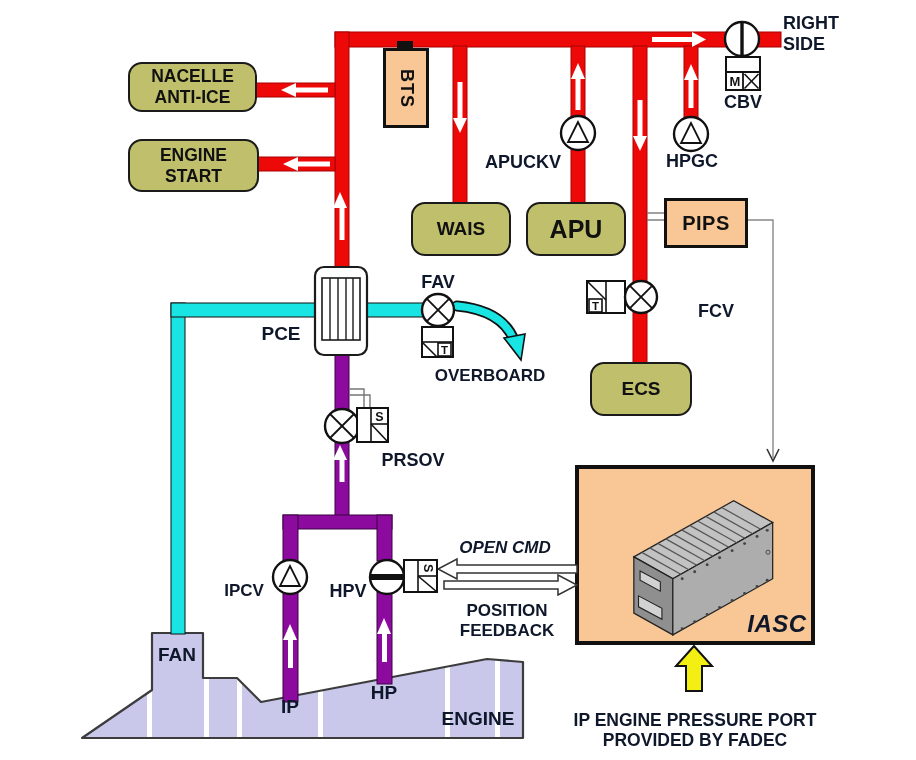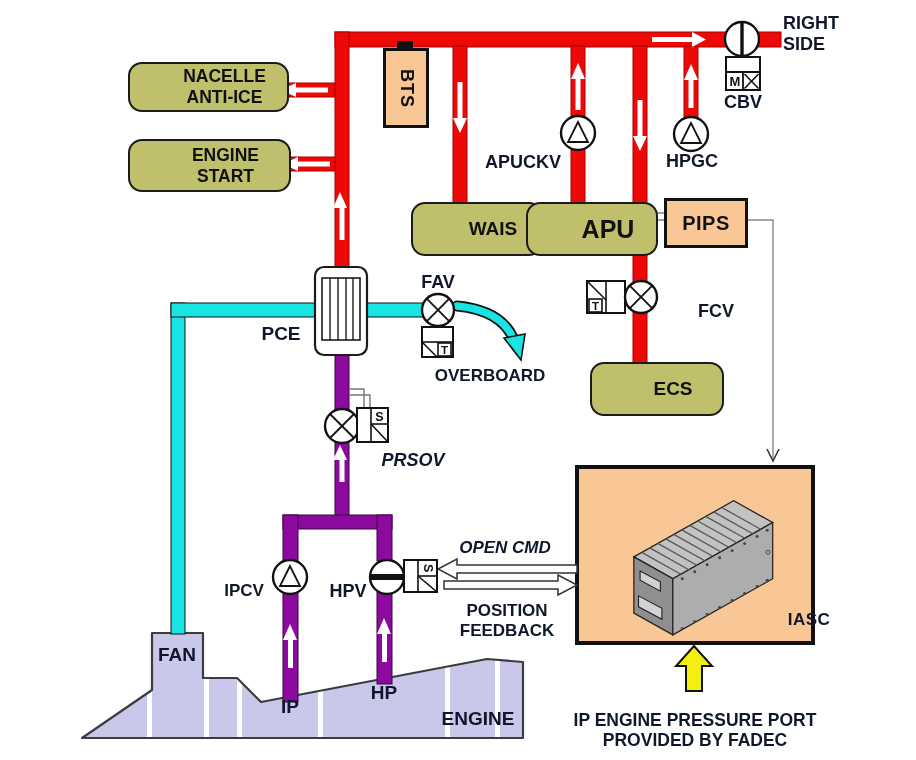--- a/index.html
+++ b/index.html
@@ -2,21 +2,21 @@
 <html><head>
 <meta charset="utf-8">
 <style>
   html,body{margin:0;padding:0;background:#fff;}
   #stage{position:relative;width:916px;height:760px;background:#ffffff;overflow:hidden;
          font-family:"Liberation Sans","DejaVu Sans",sans-serif;}
   #pipes{position:absolute;left:0;top:0;}
   .lbl{position:absolute;font-weight:bold;color:#0f172a;text-align:center;line-height:1.13;white-space:nowrap;}
   .obox{position:absolute;background:#c0c06c;border:2.5px solid #1b1b1b;border-radius:14px;
         display:flex;flex-direction:column;align-items:center;justify-content:center;
-        font-weight:bold;color:#111;padding-left:32px;}
+        font-weight:bold;color:#111;}
   .tbox{position:absolute;background:#f8c795;border:3px solid #111;
         display:flex;align-items:center;justify-content:center;font-weight:bold;color:#111;}
   .ind{position:absolute;font-weight:bold;color:#111;text-align:center;line-height:1;}
 </style>
 </head>
 <body>
 
 <div id="stage">
 
 <svg id="pipes" width="916" height="760" viewBox="0 0 916 760">
@@ -260,29 +260,29 @@
   <div>RIGHT</div>
   <div>SIDE</div>
 </div>
 <div class="lbl" style="left:714px;top:92px;width:58px;font-size:18px;">CBV</div>
 <div class="lbl" style="left:474px;top:152px;width:98px;font-size:18px;">APUCKV</div>
 <div class="lbl" style="left:654px;top:151px;width:76px;font-size:18px;">HPGC</div>
 <div class="lbl" style="left:412px;top:272px;width:52px;font-size:18px;">FAV</div>
 <div class="lbl" style="left:254px;top:323px;width:54px;font-size:19px;">PCE</div>
 <div class="lbl" style="left:432px;top:366px;width:116px;font-size:17px;">OVERBOARD</div>
 <div class="lbl" style="left:654px;top:301px;width:52px;font-size:18px;margin-left:36px;">FCV</div>
-<div class="lbl" style="left:370px;top:450px;width:86px;font-size:18px;font-style:italic;">PRSOV</div>
+<div class="lbl" style="left:370px;top:450px;width:86px;font-size:18px;">PRSOV</div>
 <div class="lbl" style="left:448px;top:538px;width:114px;font-size:17px;font-style:italic;">OPEN CMD</div>
 <div class="lbl" style="left:446px;top:601px;width:122px;font-size:17px;line-height:20px;">
   <div>POSITION</div>
   <div>FEEDBACK</div>
 </div>
 <div class="lbl" style="left:216px;top:581px;width:56px;font-size:17px;">IPCV</div>
 <div class="lbl" style="left:322px;top:581px;width:52px;font-size:18px;">HPV</div>
-<div class="lbl" style="left:776px;top:610px;width:66px;font-size:17px;letter-spacing:0.5px;">IASC</div>
+<div class="lbl" style="left:744px;top:610px;width:66px;font-size:24px;letter-spacing:0.5px;font-style:italic;">IASC</div>
 <div class="lbl" style="left:150px;top:644px;width:54px;font-size:19px;">FAN</div>
 <div class="lbl" style="left:268px;top:696px;width:44px;font-size:19px;">IP</div>
 <div class="lbl" style="left:362px;top:682px;width:44px;font-size:19px;">HP</div>
 <div class="lbl" style="left:434px;top:708px;width:88px;font-size:19px;">ENGINE</div>
 <div class="lbl" style="left:545px;top:695px;width:300px;font-size:17.5px;line-height:19.5px;margin-top:16px;">
   <div>IP ENGINE PRESSURE PORT</div>
   <div>PROVIDED BY FADEC</div>
 </div>
 
 <div class="ind" style="left:727px;top:75px;width:16px;font-size:13px;">M</div>

